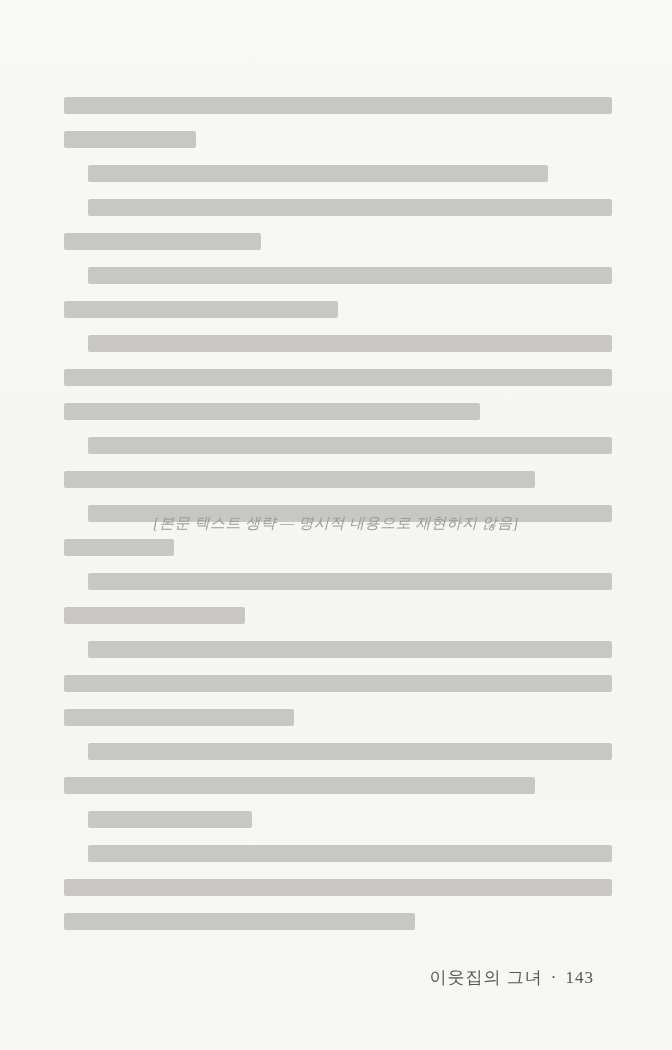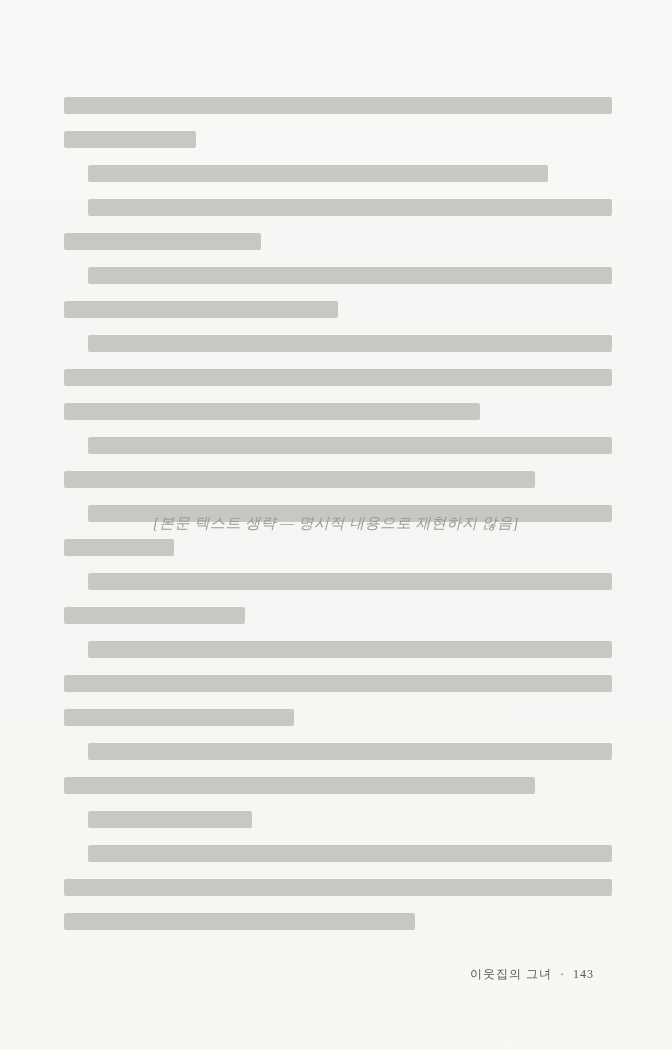--- a/index.html
+++ b/index.html
@@ -51,21 +51,21 @@
     font-style: italic;
     font-size: 15px;
     letter-spacing: 0.5px;
     pointer-events: none;
     margin-top: 44px;
   }
   .footer {
     position: absolute;
     right: 78px;
     top: 966px;
-    font-size: 12px;
+    font-size: 17px;
     color: #57554f;
     letter-spacing: 1px;
   }
   .footer .dot {
     margin: 0 8px;
     color: #57554f;
   }
 </style>
 </head>
 <body>

